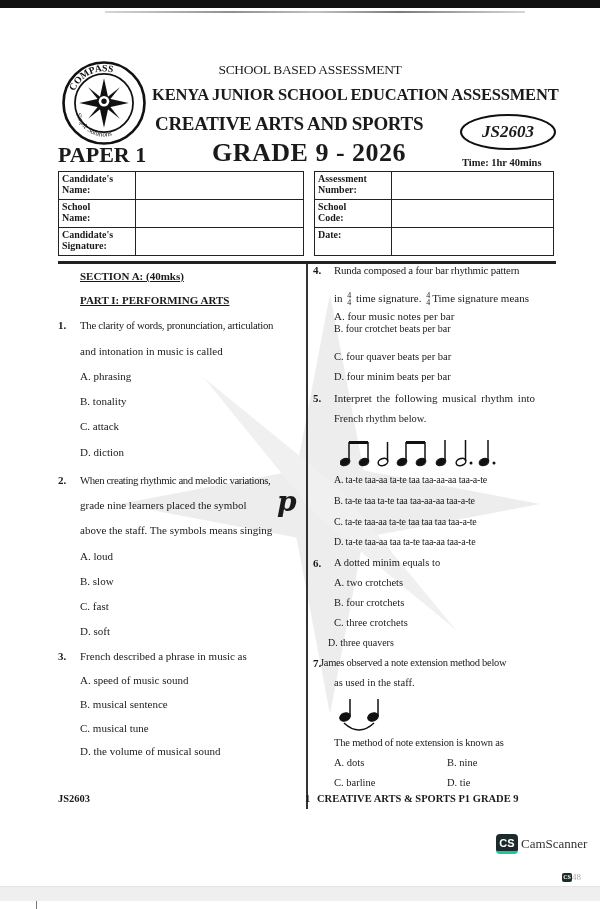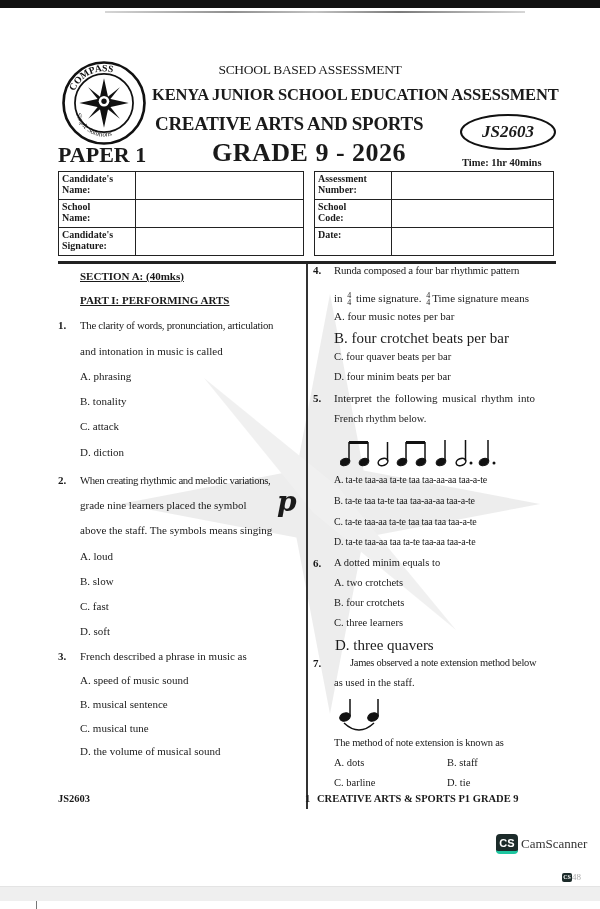--- a/index.html
+++ b/index.html
@@ -152,21 +152,21 @@
         <span>4</span>
         <span>4</span>
       </span>
     <span>time signature.</span>
     <span class="frac">
         <span>4</span>
         <span>4</span>
       </span><span>Time signature means</span>
   </div>
   <div class="txt" style="left:334px;top:296px;font-size:11px">A. four music notes per bar</div>
-  <div class="txt" style="left:334px;top:316px;font-size:15px">B. four crotchet beats per bar</div>
+  <div class="txt" style="left:334px;top:309px;font-size:10px">B. four crotchet beats per bar</div>
   <div class="txt" style="left:334px;top:337px;font-size:10.5px">C. four quaver beats per bar</div>
   <div class="txt" style="left:334px;top:357px;font-size:10.5px">D. four minim beats per bar</div>
 
   <div class="txt qnum" style="left:313px;top:378px">5.</div>
   <div class="txt" style="left:334px;top:378px;word-spacing:2px">Interpret the following musical rhythm into</div>
   <div class="txt" style="left:334px;top:399px;font-size:10.5px">French rhythm below.</div>
 
   <svg class="abs" style="left:340px;top:424px" width="180" height="30" viewBox="0 0 180 30">
     <g fill="#111" stroke="#111">
       <ellipse cx="5" cy="24" rx="5" ry="3.5" transform="rotate(-20 5 24)"></ellipse>
@@ -194,40 +194,40 @@
 
   <div class="txt" style="left:334px;top:460px;font-size:10px;letter-spacing:-0.2px">A. ta-te taa-aa ta-te taa taa-aa-aa taa-a-te</div>
   <div class="txt" style="left:334px;top:481px;font-size:10px;letter-spacing:-0.2px">B. ta-te taa ta-te taa taa-aa-aa taa-a-te</div>
   <div class="txt" style="left:334px;top:502px;font-size:10px;letter-spacing:-0.2px">C. ta-te taa-aa ta-te taa taa taa taa-a-te</div>
   <div class="txt" style="left:334px;top:522px;font-size:10px;letter-spacing:-0.2px">D. ta-te taa-aa taa ta-te taa-aa taa-a-te</div>
 
   <div class="txt qnum" style="left:313px;top:543px">6.</div>
   <div class="txt" style="left:334px;top:543px;font-size:10.5px">A dotted minim equals to</div>
   <div class="txt" style="left:334px;top:563px;font-size:10.5px">A. two crotchets</div>
   <div class="txt" style="left:334px;top:583px;font-size:10.5px">B. four crotchets</div>
-  <div class="txt" style="left:334px;top:603px;font-size:10.5px">C. three learners</div>
-  <div class="txt" style="left:335px;top:623px;font-size:15px">D. three quavers</div>
+  <div class="txt" style="left:334px;top:603px;font-size:10.5px">C. three crotchets</div>
+  <div class="txt" style="left:328px;top:623px;font-size:10px">D. three quavers</div>
 
   <div class="txt qnum" style="left:313px;top:643px">7.</div>
-  <div class="txt" style="left:350px;top:643px;font-size:10.5px;letter-spacing:-0.3px">James observed a note extension method below</div>
+  <div class="txt" style="left:320px;top:643px;font-size:10.5px;letter-spacing:-0.3px">James observed a note extension method below</div>
   <div class="txt" style="left:334px;top:663px;font-size:10.5px">as used in the staff.</div>
 
   <svg class="abs" style="left:338px;top:683px" width="50" height="38" viewBox="0 0 50 38">
     <g fill="#111" stroke="#111">
       <ellipse cx="7" cy="20" rx="5.5" ry="4" transform="rotate(-20 7 20)"></ellipse>
         <line x1="12" y1="19" x2="12" y2="2" stroke-width="1.5"></line>
       <ellipse cx="35" cy="20" rx="5.5" ry="4" transform="rotate(-20 35 20)"></ellipse>
         <line x1="40" y1="19" x2="40" y2="2" stroke-width="1.5"></line>
       <path d="M6,26 Q21,40 36,26" fill="none" stroke-width="1.4"></path>
     </g>
   </svg>
 
   <div class="txt" style="left:334px;top:723px;font-size:10.5px;letter-spacing:-0.2px">The method of note extension is known as</div>
   <div class="txt" style="left:334px;top:743px;font-size:10.5px">A. dots</div>
-  <div class="txt" style="left:447px;top:743px;font-size:10.5px">B. staff</div>
+  <div class="txt" style="left:447px;top:743px;font-size:10.5px">B. nine</div>
   <div class="txt" style="left:334px;top:763px;font-size:10.5px">C. barline</div>
   <div class="txt" style="left:447px;top:763px;font-size:10.5px">D. tie</div>
 
   <div class="foot" style="left:58px;top:779px">JS2603</div>
   <div class="foot" style="left:305px;top:779px">1</div>
   <div class="foot" style="left:317px;top:779px">CREATIVE ARTS &amp; SPORTS  P1  GRADE  9</div>
 </div>
 
 <div class="cs">
   <div class="cs-badge">CS</div>

